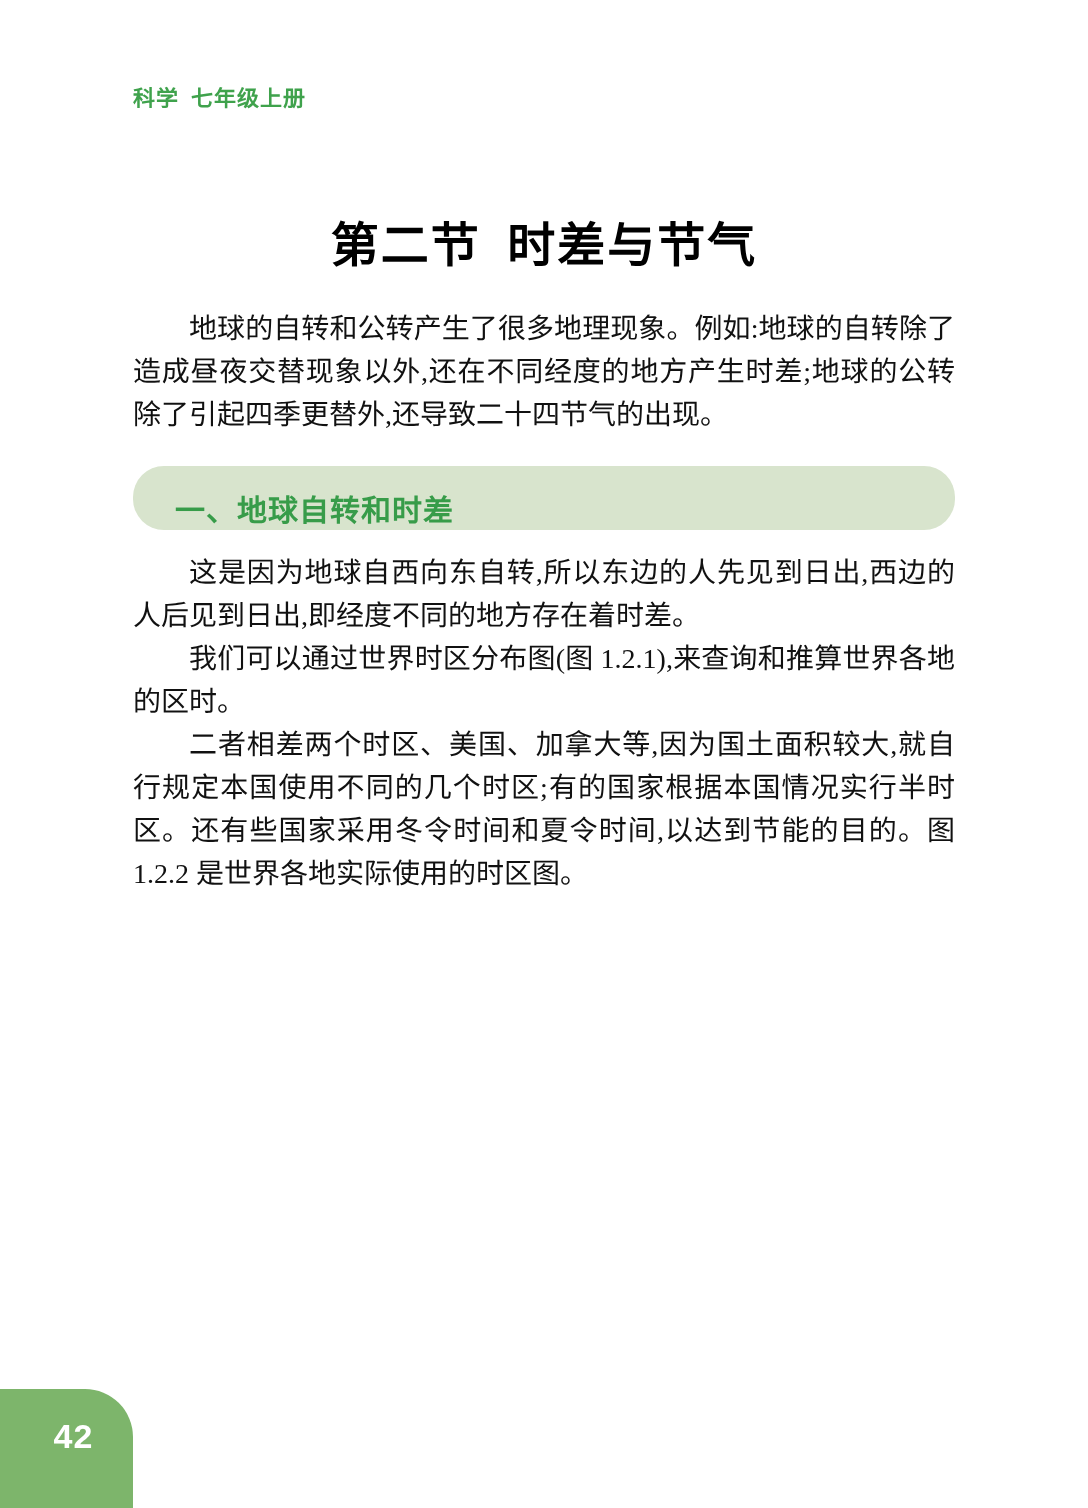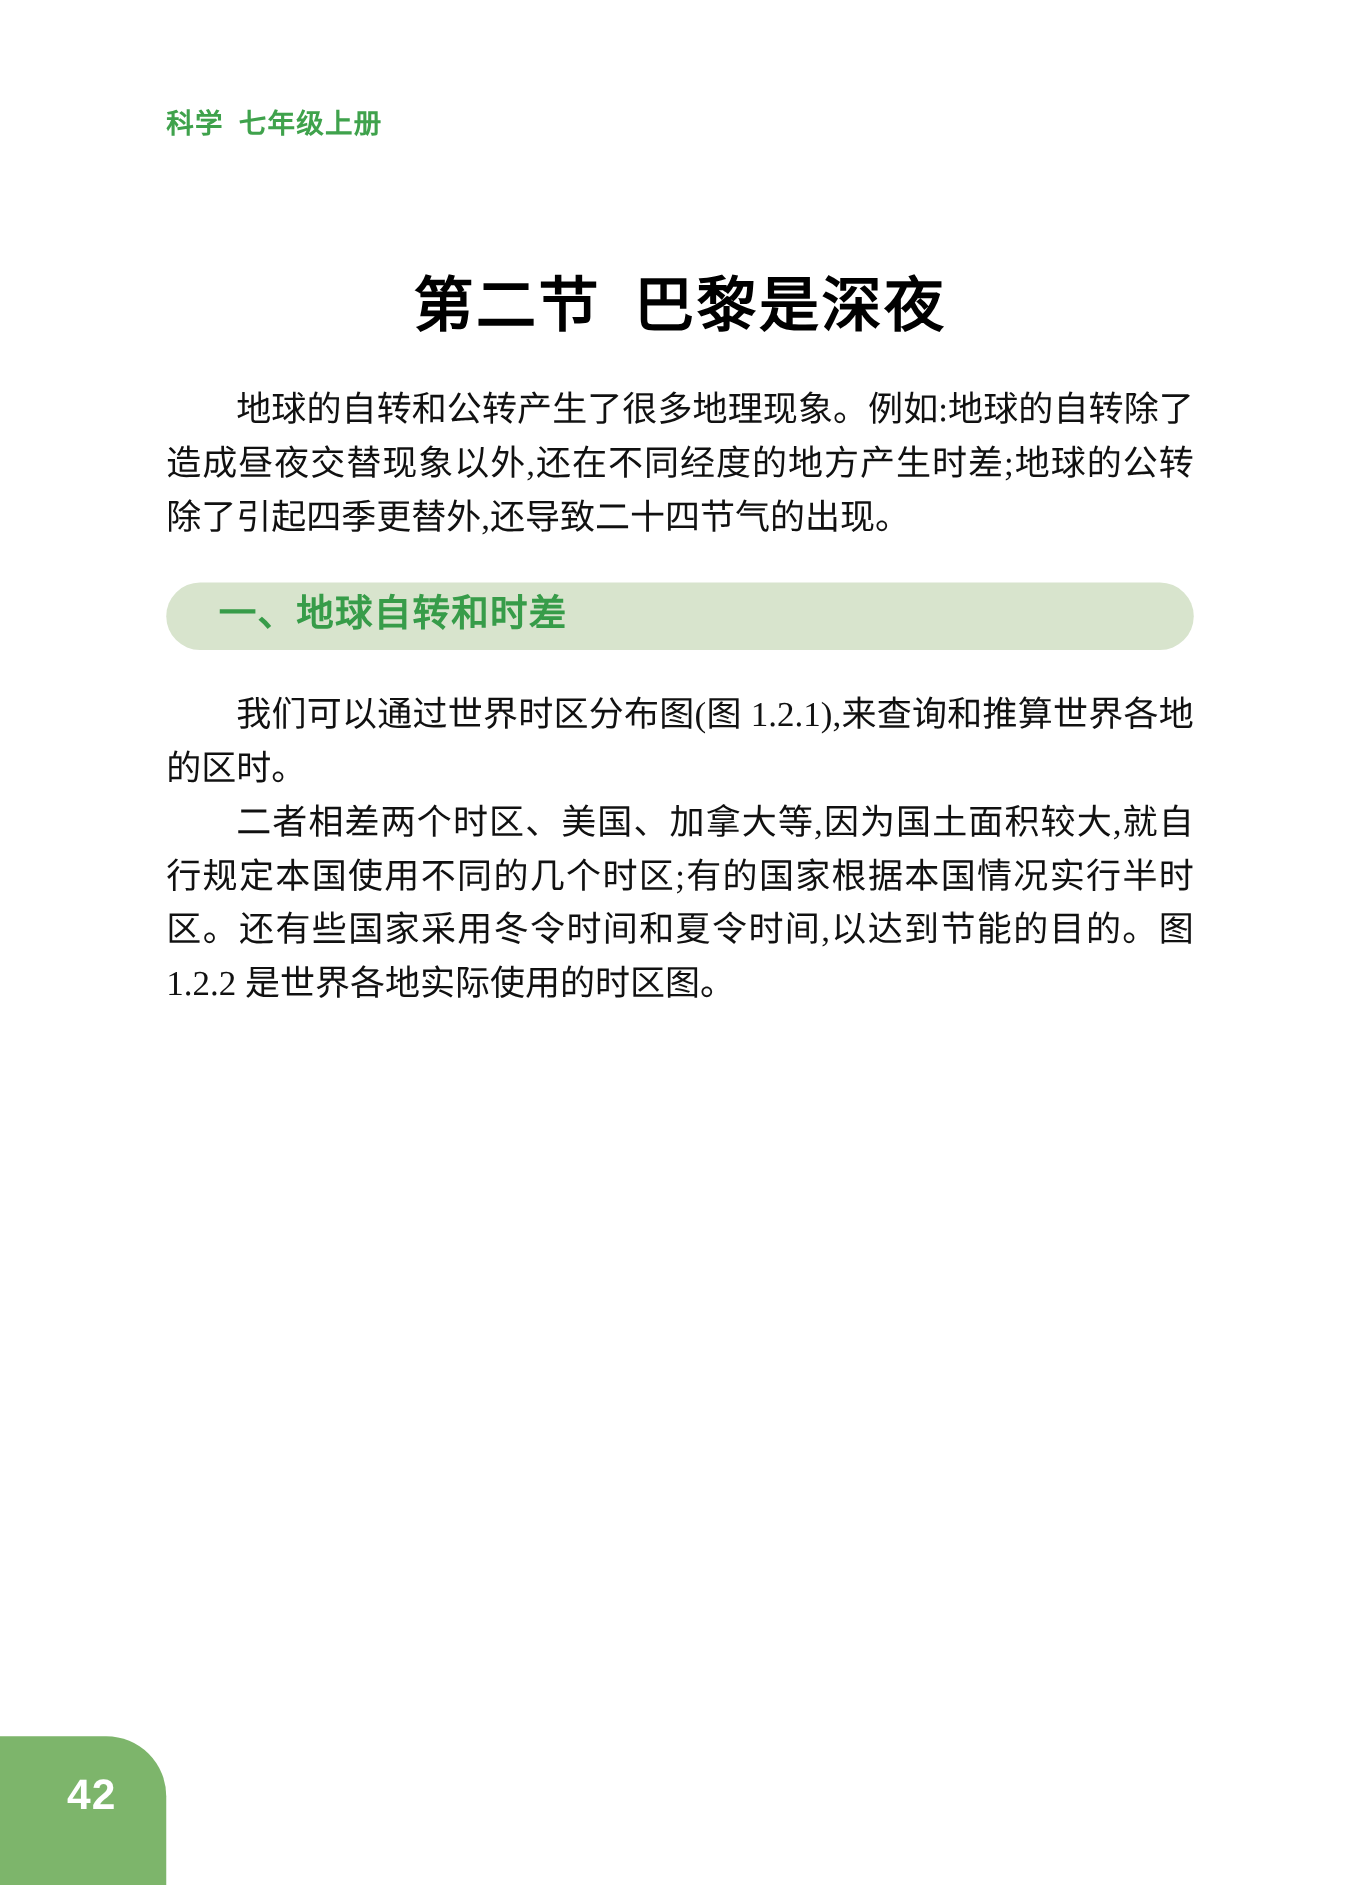--- a/index.html
+++ b/index.html
@@ -62,25 +62,25 @@
     text-indent: 2em;
     color: #111111;
   }
 
   
   .section-banner {
     position: absolute;
     left: 133px;
     top: 466px;
     width: 822px;
-    height: 54px;
+    height: 64px;
     background: #d8e4cd;
     border-radius: 31px;
     display: flex;
-    align-items: flex-start;
+    align-items: flex-end;
     box-sizing: border-box;
     padding-left: 42px;
   }
   .section-banner .heading-text {
     font-family: "Liberation Sans", "DejaVu Sans", sans-serif;
     font-weight: bold;
     font-size: 30px;
     color: #379c49;
     letter-spacing: 1px;
   }
@@ -118,31 +118,32 @@
 </style>
 </head>
 <body>
 
 <div class="page">
 
   <div class="running-head">
     <span class="subject">科学</span><span class="volume">七年级上册</span>
   </div>
 
-  <h1 class="page-title"><span class="section-label">第二节</span><span class="section-name">巴黎是深夜</span></h1>
+  <h1 class="page-title"><span class="section-label">第二节</span><span class="section-name">时差与节气</span></h1>
 
   <div class="intro-block">
     <p class="body-par">地球的自转和公转产生了很多地理现象。例如:地球的自转除了造成昼夜交替现象以外,还在不同经度的地方产生时差;地球的公转除了引起四季更替外,还导致二十四节气的出现。</p>
   </div>
 
   <div class="section-banner">
     <span class="heading-text">一、地球自转和时差</span>
   </div>
 
   <div class="body-block">
+    <p class="body-par">这是因为地球自西向东自转,所以东边的人先见到日出,西边的人后见到日出,即经度不同的地方存在着时差。</p>
     <p class="body-par">我们可以通过世界时区分布图(图 1.2.1),来查询和推算世界各地的区时。</p>
     <p class="body-par">二者相差两个时区、美国、加拿大等,因为国土面积较大,就自行规定本国使用不同的几个时区;有的国家根据本国情况实行半时区。还有些国家采用冬令时间和夏令时间,以达到节能的目的。图 1.2.2 是世界各地实际使用的时区图。</p>
   </div>
 
   <div class="page-badge">
     <span class="page-number">42</span>
   </div>
 
 </div>
 

